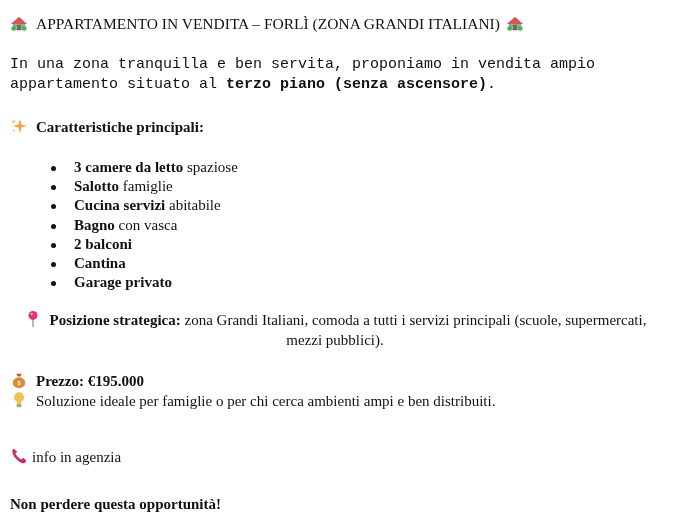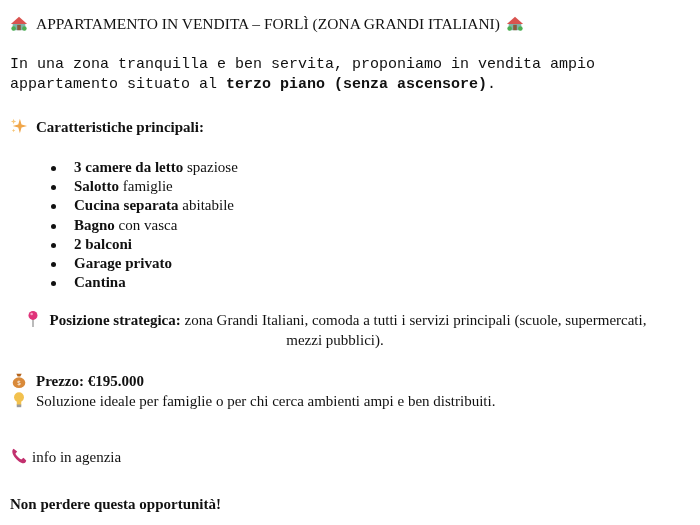--- a/index.html
+++ b/index.html
@@ -107,25 +107,25 @@
         <path d="M11 2 L12.8 8.2 L19 10 L12.8 11.8 L11 18 L9.2 11.8 L3 10 L9.2 8.2 Z" fill="#f0a64a"></path>
         <path d="M4 2 L4.8 4.2 L7 5 L4.8 5.8 L4 8 L3.2 5.8 L1 5 L3.2 4.2 Z" fill="#f7c77a"></path>
         <path d="M4 13 L4.6 14.4 L6 15 L4.6 15.6 L4 17 L3.4 15.6 L2 15 L3.4 14.4 Z" fill="#f7c77a"></path>
       </svg>
     </span><b>Caratteristiche principali:</b>
   </div>
 
   <ul class="features">
     <li><span class="bullet"></span><b>3 camere da letto</b><span> spaziose</span></li>
     <li><span class="bullet"></span><b>Salotto</b><span> famiglie</span></li>
-    <li><span class="bullet"></span><b>Cucina separata</b><span> abitabile</span></li>
+    <li><span class="bullet"></span><b>Cucina servizi</b><span> abitabile</span></li>
     <li><span class="bullet"></span><b>Bagno</b><span> con vasca</span></li>
     <li><span class="bullet"></span><b>2 balconi</b><span></span></li>
+    <li><span class="bullet"></span><b>Cantina</b><span></span></li>
     <li><span class="bullet"></span><b>Garage privato</b><span></span></li>
-    <li><span class="bullet"></span><b>Cantina</b><span></span></li>
   </ul>
 
   <div class="line wrap" style="top:310px;text-align:center;">
     <span class="emoji">
       <svg viewBox="0 0 20 20">
         <line x1="10" y1="9" x2="10" y2="19" stroke="#9a9a9a" stroke-width="1.5"></line>
         <circle cx="10" cy="6" r="5" fill="#e0337a"></circle>
         <circle cx="8.5" cy="4.5" r="1.4" fill="#f7a3c6"></circle>
       </svg>
     </span><b>Posizione strategica:</b><span> zona Grandi Italiani, comoda a tutti i servizi principali (scuole, supermercati, mezzi pubblici).</span>

